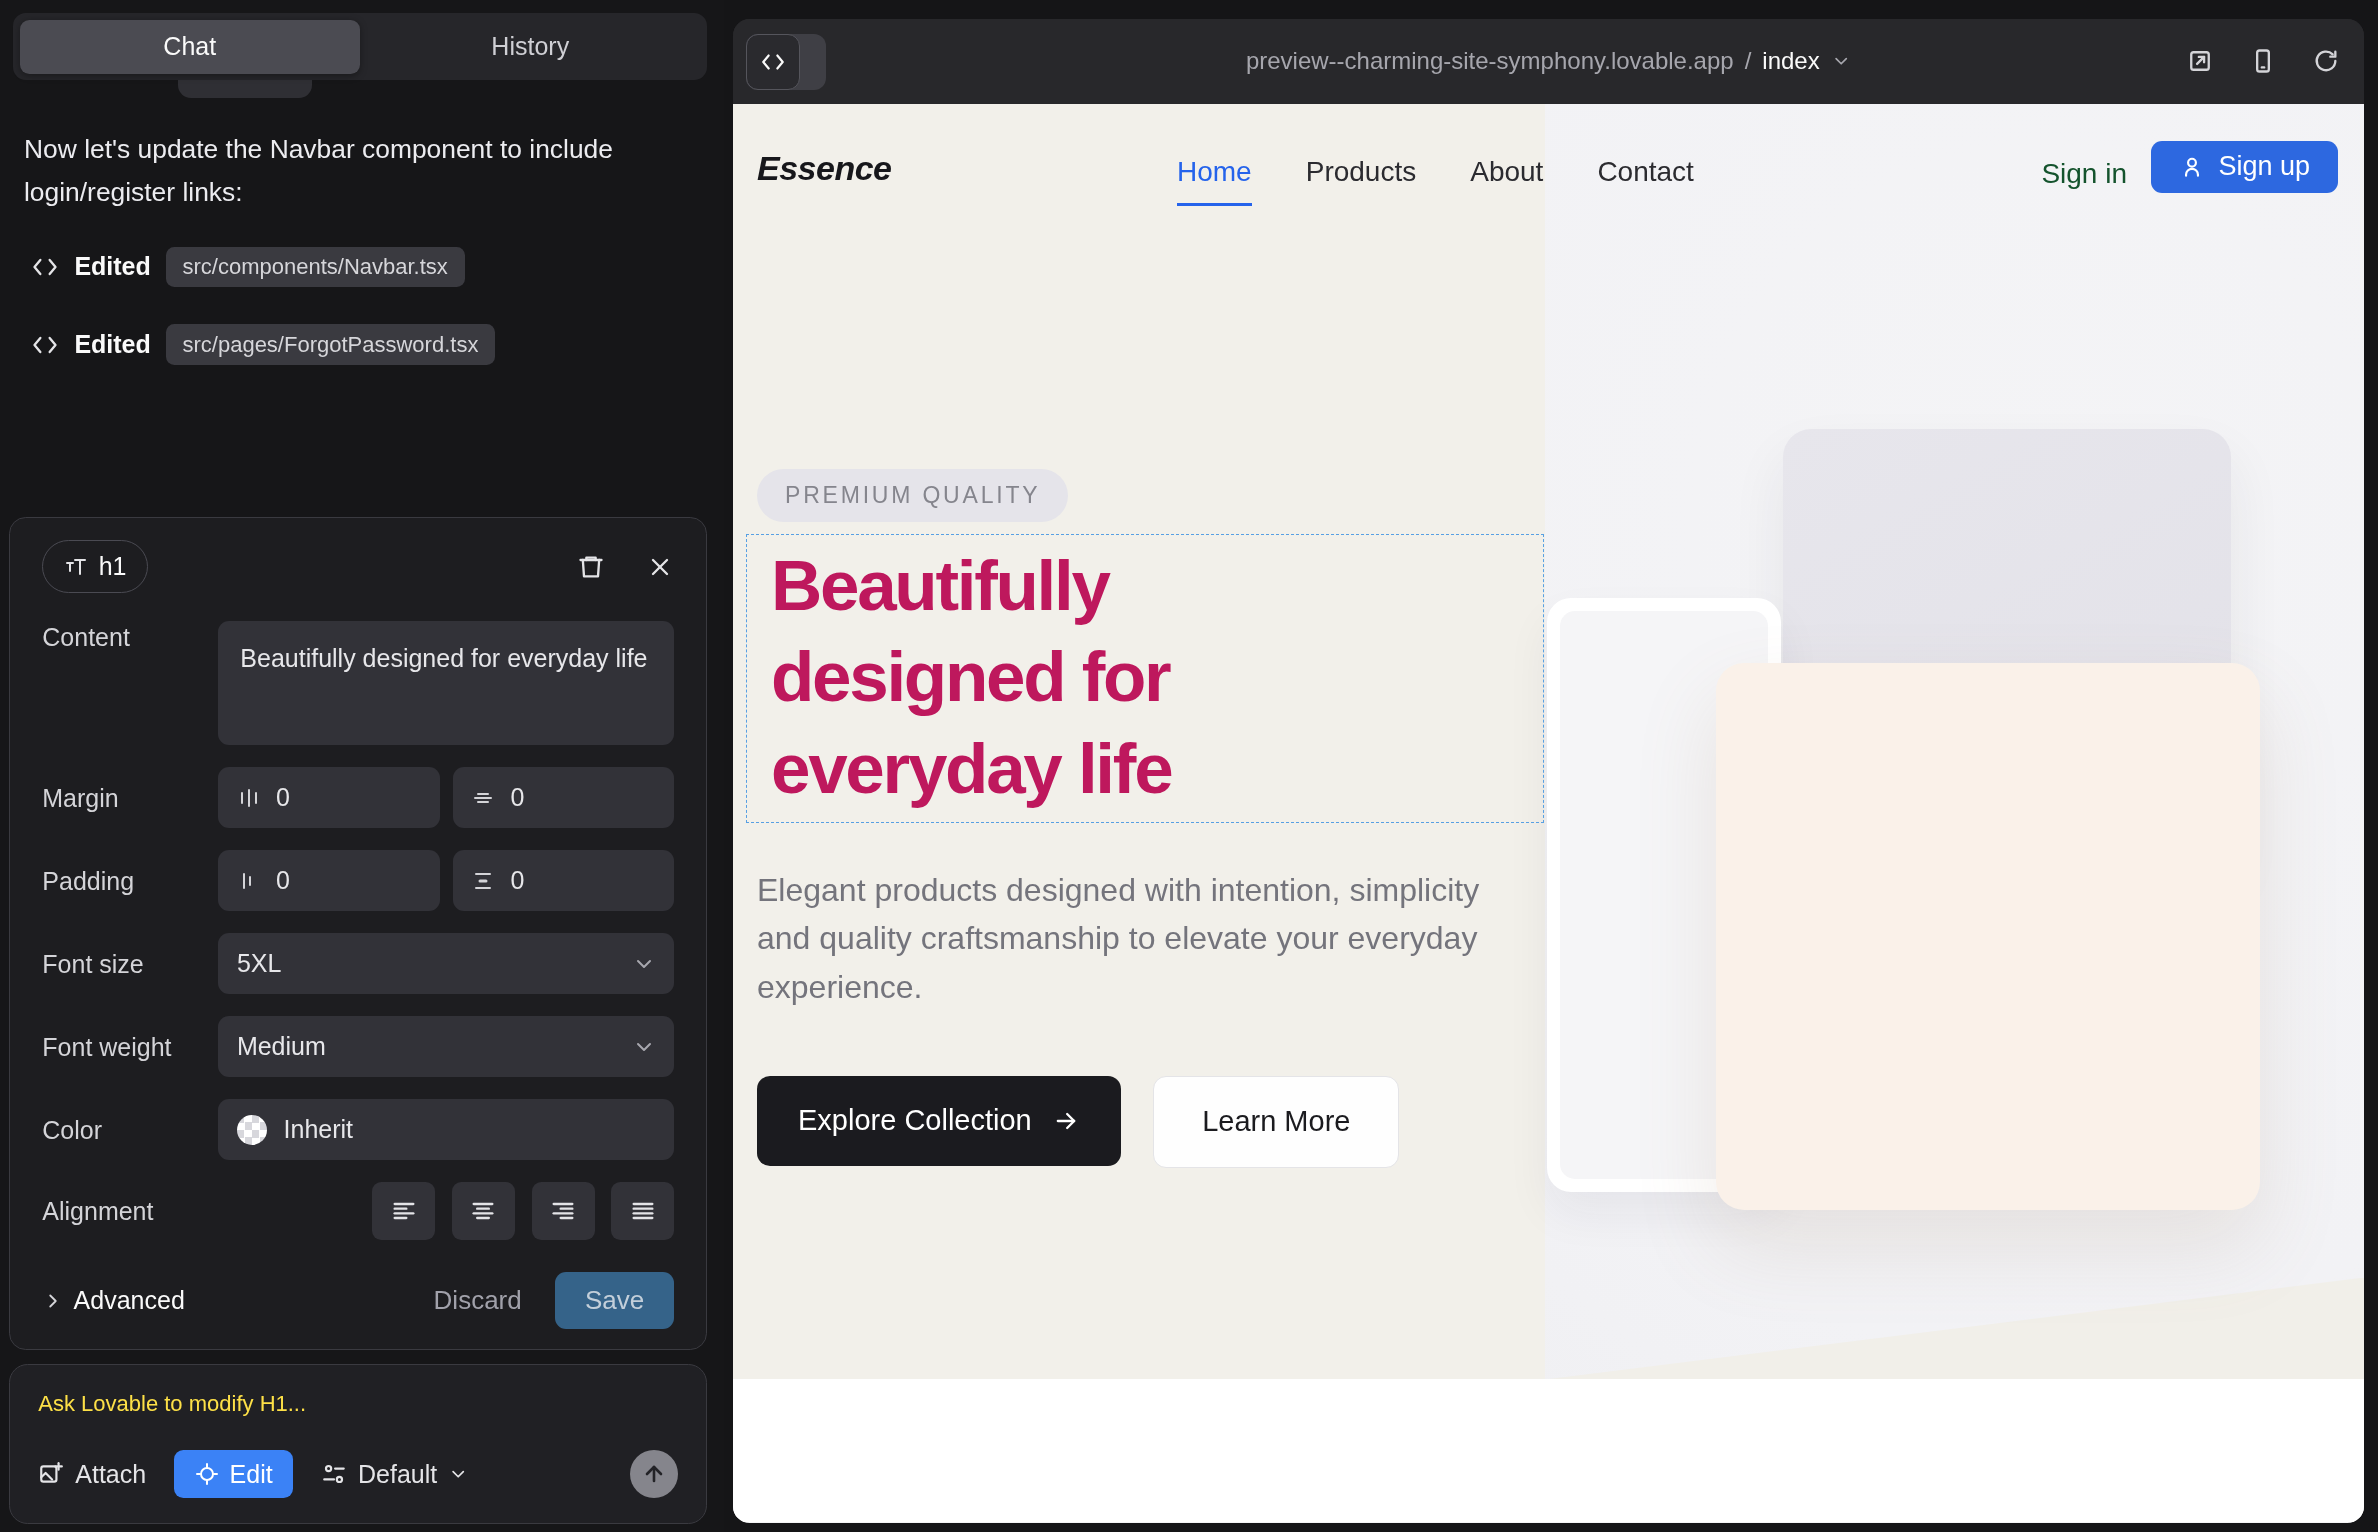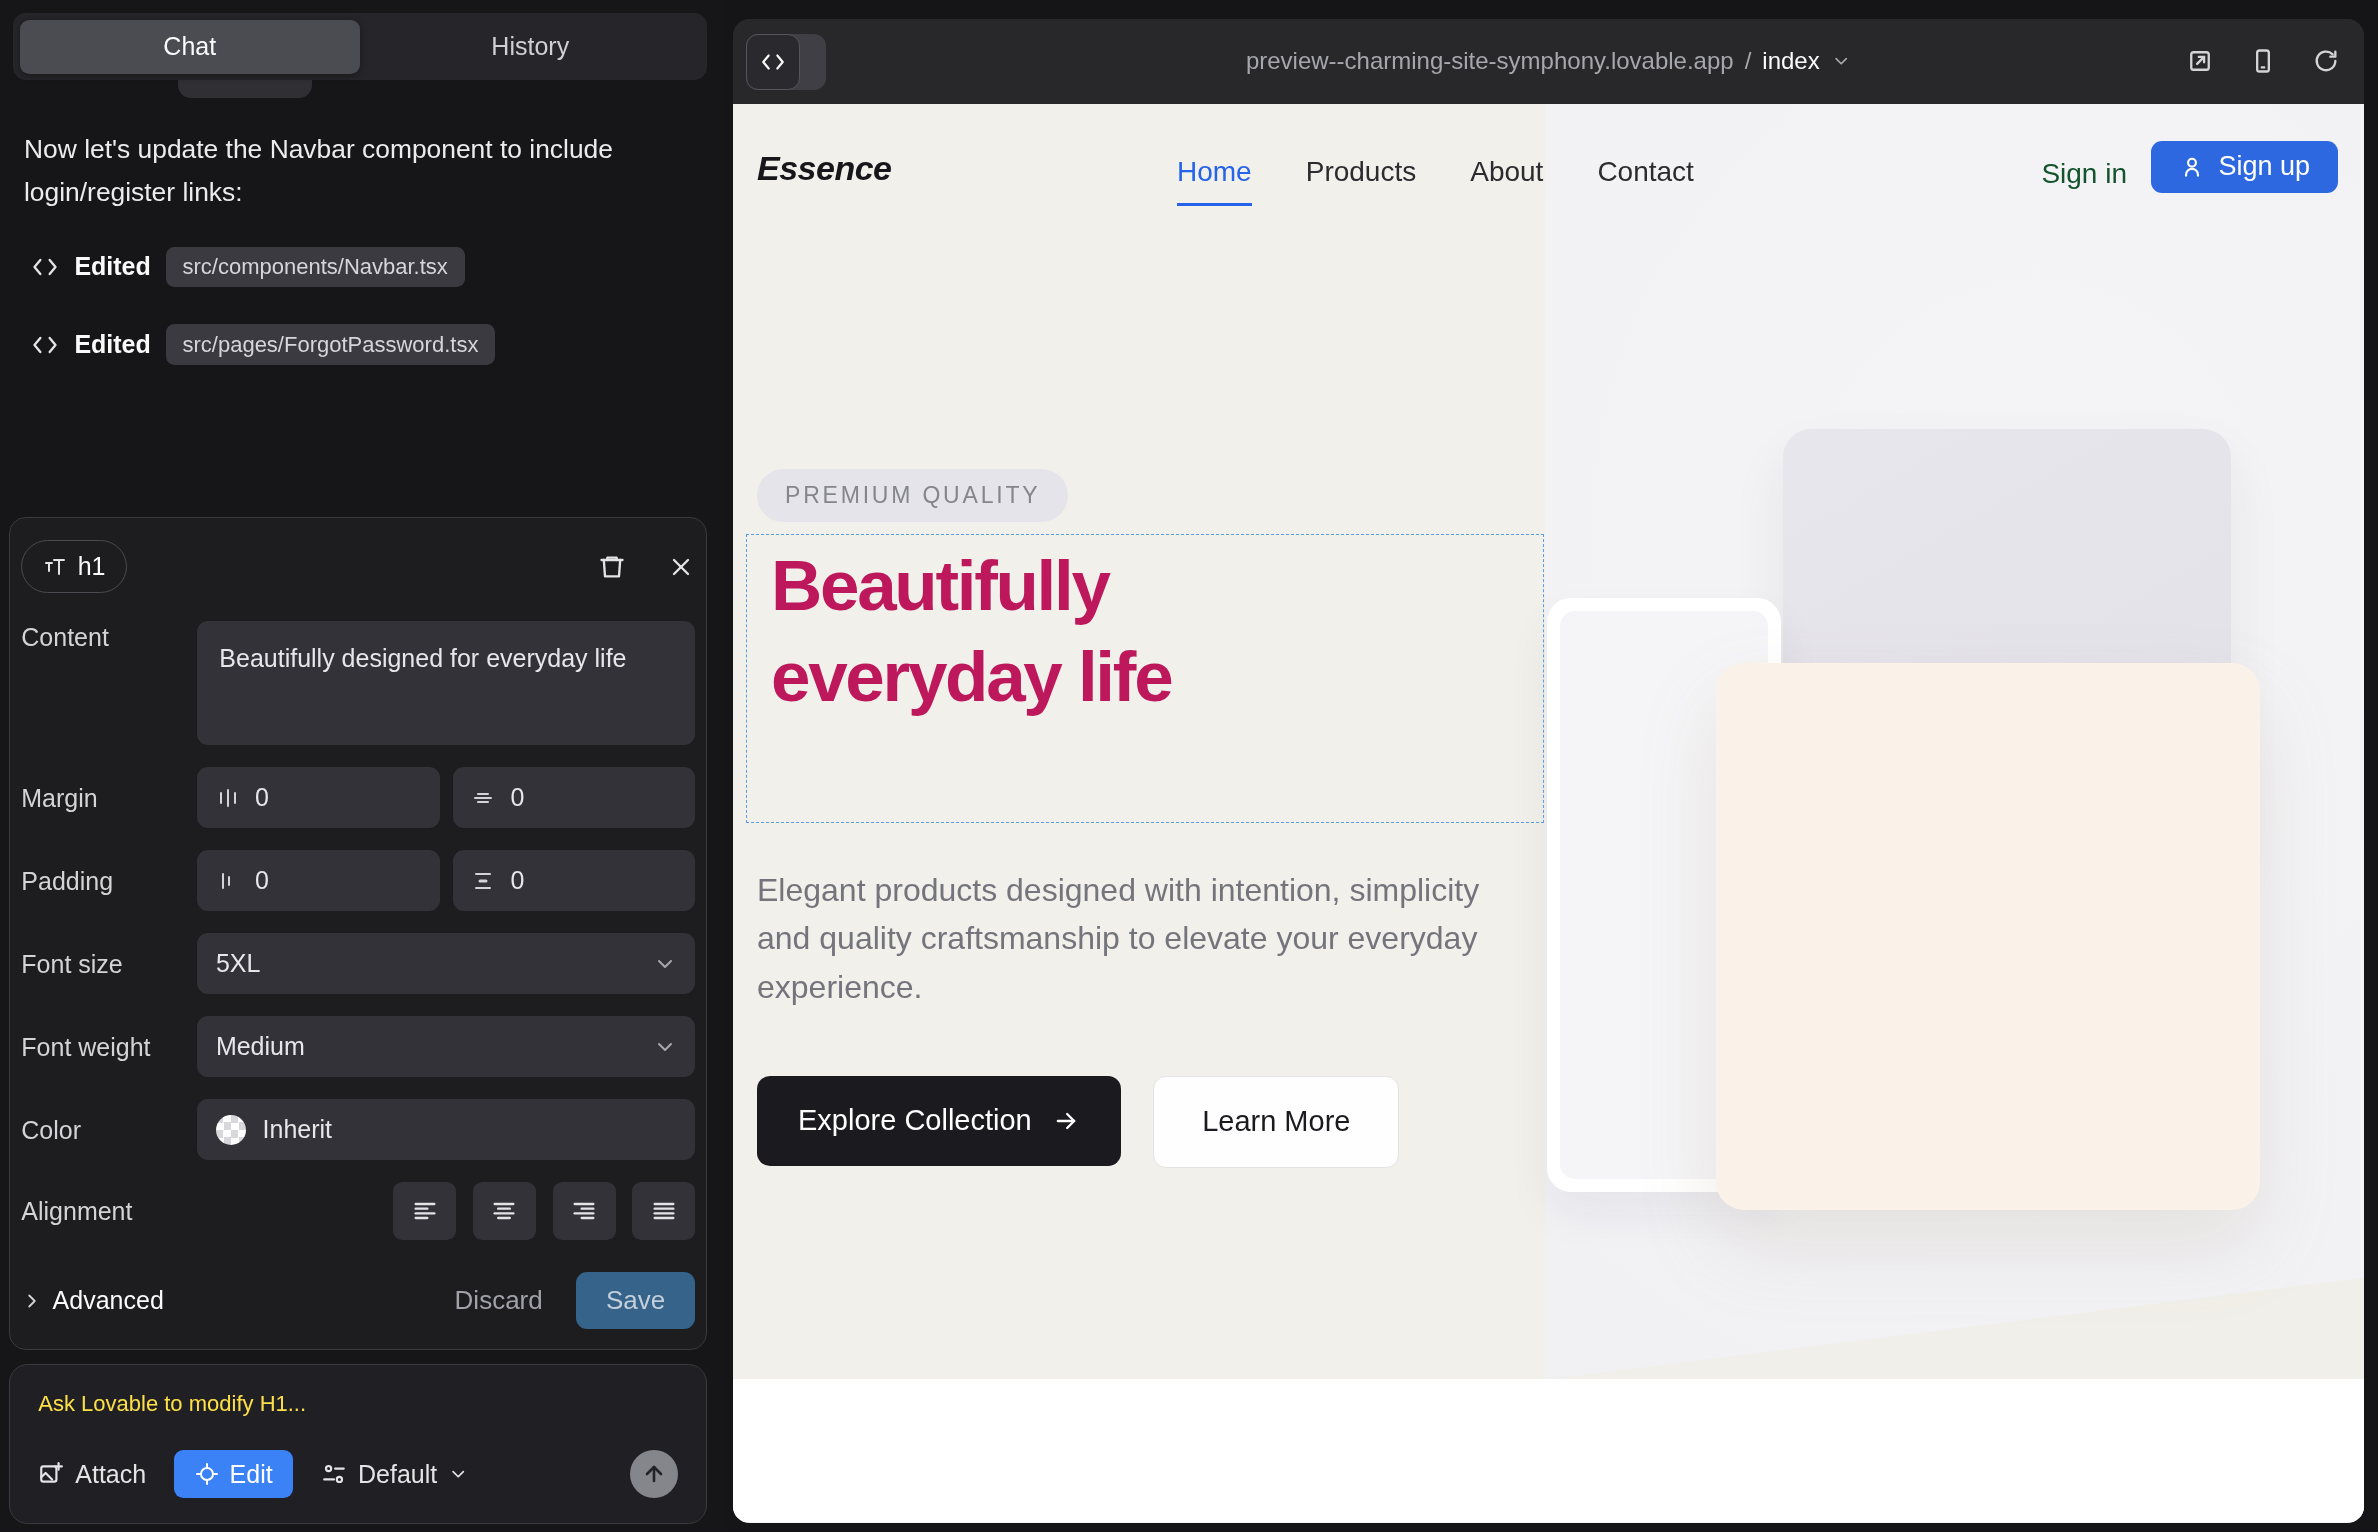--- a/index.html
+++ b/index.html
@@ -16,21 +16,21 @@
   .scroll-chip { position:absolute; left:178px; top:74px; width:134px; height:24px; background:#2f2f34; border-radius:0 0 13px 13px; z-index:2; display:flex; align-items:flex-start; justify-content:center; overflow:hidden; }
   .scroll-chip span { color:#9a9aa2; font-size:22px; letter-spacing:7.4px; margin-top:-13px; }
 
   .chat { position:absolute; left:24px; top:128px; width:668px; }
   .msg-text { color:#ececf0; font-size:26.4px; line-height:1.62; width:649px; }
   .edited-row { display:flex; align-items:center; gap:15px; margin:33px 0 37px 7.4px; }
   .edited-row .code-ic { color:#e4e4e7; }
   .edited-label { color:#fafafa; font-size:25px; font-weight:700; }
   .file-chip { background:#3a3a40; color:#d6d6da; border-radius:8.3px; padding:7.4px 16.7px; font-size:22px; }
 
-  .editor { position:absolute; left:9.3px; top:517px; width:698px; height:833px; background:#1d1d20; border:0.9px solid #3a3a40; border-radius:16.7px; padding:22px 11px; z-index:4; }
+  .editor { position:absolute; left:9.3px; top:517px; width:698px; height:833px; background:#1d1d20; border:0.9px solid #3a3a40; border-radius:16.7px; padding:22px 32px; z-index:4; }
   .editor-head { display:flex; align-items:center; margin-bottom:28px; }
   .tag-chip { display:flex; align-items:center; gap:11px; border:0.9px solid #4a4a52; border-radius:927px; padding:11px 20.4px; color:#fafafa; font-size:25px; }
   .tag-chip .ic { width:24px; height:24px; color:#e4e4e7; }
   .head-actions { margin-left:auto; display:flex; align-items:center; gap:41px; }
   .icon-btn { color:#e4e4e7; cursor:pointer; background:none; border:none; }
   .icon-btn .ic { width:28px; height:28px; }
 
   .field { display:flex; align-items:center; margin-bottom:22px; }
   .field.top { align-items:flex-start; }
   .field-label { flex:0 0 176px; color:#d4d4d8; font-size:25px; padding-top:1.9px; }
@@ -433,20 +433,21 @@
             </svg>
           <span>Sign up</span>
         </button>
       </nav>
 
       <div class="hero-badge">PREMIUM QUALITY</div>
 
       <div class="hero-selection">
         <h1 class="hero-heading">
           <span>Beautifully</span>
+          <span>designed for</span>
           <span>everyday life</span>
         </h1>
       </div>
 
       <p class="hero-desc">Elegant products designed with intention, simplicity and quality craftsmanship to elevate your everyday experience.</p>
 
       <div class="hero-ctas">
         <button class="cta-primary">
           <span>Explore Collection</span>
           <svg class="ic" viewBox="0 0 24 24">

